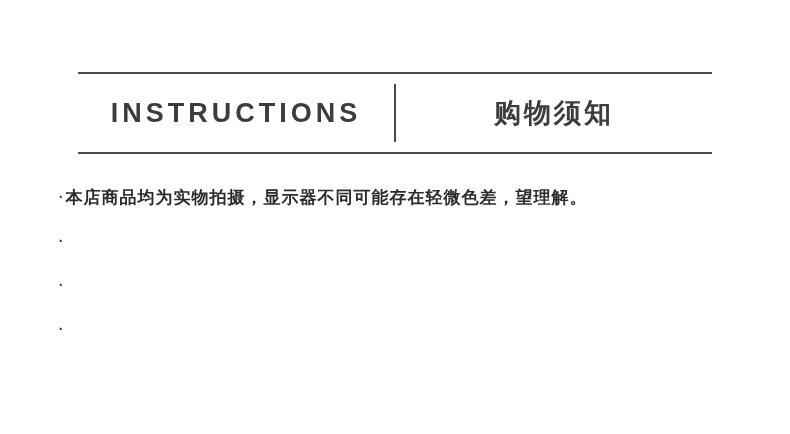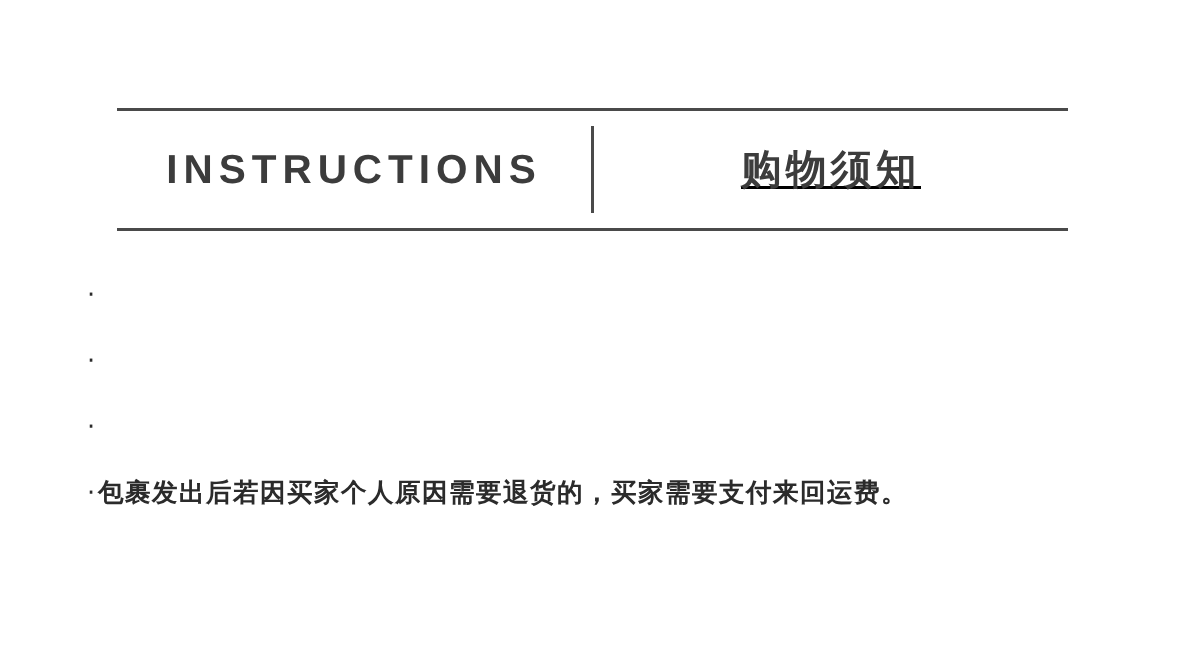--- a/index.html
+++ b/index.html
@@ -36,21 +36,20 @@
     flex: 1;
     display: flex;
     align-items: center;
     justify-content: center;
   }
   .header-right {
     flex: 1;
     display: flex;
     align-items: center;
     justify-content: center;
-    text-decoration: underline;
   }
   .title-en {
     font-size: 27px;
     letter-spacing: 4px;
     color: #3c3c3c;
     font-weight: 700;
     font-family: "Liberation Sans", sans-serif;
   }
   .title-cn {
     font-size: 27px;
@@ -106,30 +105,30 @@
     <div class="divider-vertical"></div>
     <div class="header-right">
       <span class="title-cn">购物须知</span>
     </div>
   </div>
 
   <div class="list">
 
     <div class="list-item">
       <span class="bullet">·</span>
+      <span class="item-text">本店商品均为实物拍摄，显示器不同可能存在轻微色差，望理解。</span>
     </div>
 
     <div class="list-item">
       <span class="bullet">·</span>
     </div>
 
     <div class="list-item">
       <span class="bullet">·</span>
     </div>
 
     <div class="list-item">
       <span class="bullet">·</span>
-      <span class="item-text">包裹发出后若因买家个人原因需要退货的，买家需要支付来回运费。</span>
     </div>
 
   </div>
 
 </div>
 
 </body></html>

